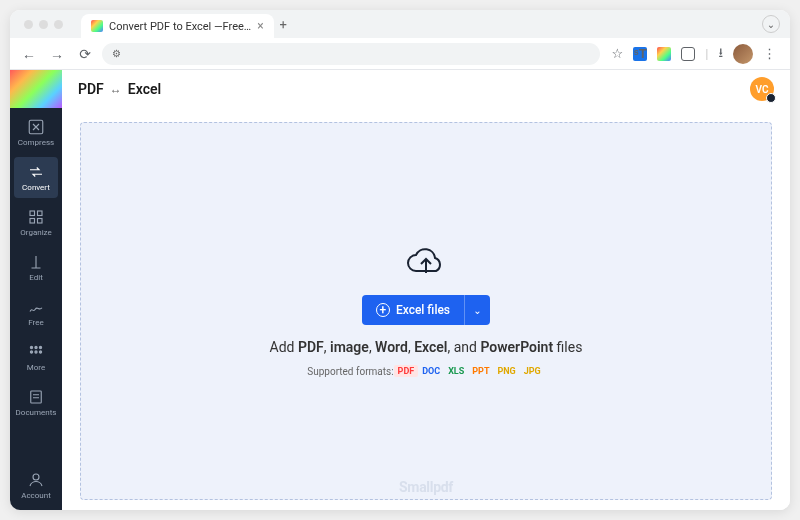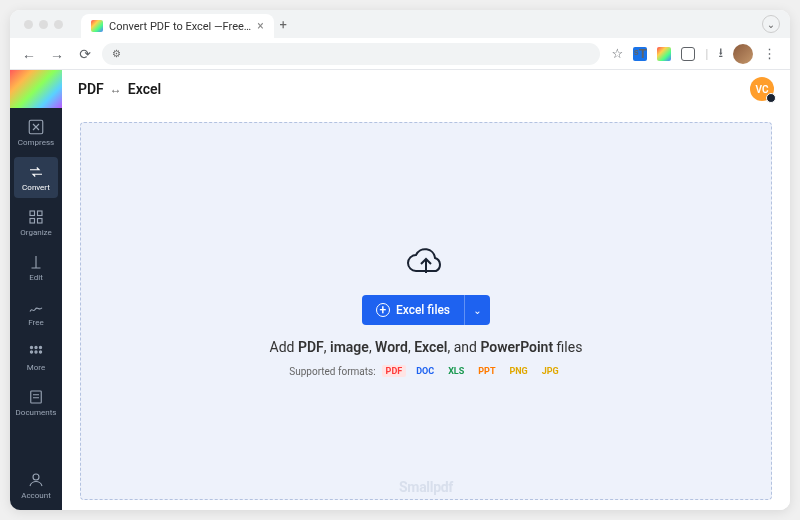--- a/index.html
+++ b/index.html
@@ -44,21 +44,21 @@
 .avatar::after{content:"";position:absolute;right:-2px;bottom:-2px;width:8px;height:8px;border-radius:50%;background:#1a2332;border:1.5px solid #fff}
 .canvas{flex:1;padding:14px 18px 10px;overflow:hidden}
 .dropzone{width:100%;height:100%;border:1px dashed #b3c2e0;background:#eef2fb;border-radius:4px;display:flex;flex-direction:column;align-items:center;justify-content:center;position:relative}
 .cloud{margin-bottom:14px;color:#1a2332}
 .select-group{display:flex;margin-bottom:14px}
 .select-btn{background:#1e62f0;color:#fff;border:none;height:30px;padding:0 14px;font-size:12px;font-weight:500;display:flex;align-items:center;gap:6px;border-radius:4px 0 0 4px;cursor:pointer}
 .select-btn .plus{font-size:12px;width:14px;height:14px;border:1.5px solid #fff;border-radius:50%;display:flex;align-items:center;justify-content:center;line-height:1}
 .chev-btn{background:#1e62f0;color:#fff;border:none;border-left:1px solid rgba(255,255,255,.3);width:26px;height:30px;border-radius:0 4px 4px 0;cursor:pointer;display:flex;align-items:center;justify-content:center;font-size:10px}
 .hint{font-size:14px;color:#333;margin-bottom:10px}
 .hint b{font-weight:600}
-.formats{font-size:10px;color:#666;display:flex;align-items:center;gap:6px}
+.formats{font-size:10px;color:#666;display:flex;align-items:center;}
 .badge{font-size:9px;font-weight:700;padding:1px 4px;border-radius:2px}
 .b-pdf{background:#ffe4e4;color:#ff3b3b}
 .b-doc{background:transparent;color:#1e62f0}
 .b-xls{background:transparent;color:#1a9950}
 .b-ppt{background:transparent;color:#ff7a00}
 .b-png{background:transparent;color:#e0a800}
 .b-jpg{background:transparent;color:#e0a800}
 .watermark{position:absolute;bottom:4px;font-size:14px;font-weight:700;color:#d8dfec;letter-spacing:-.3px}
 </style>
 </head>

